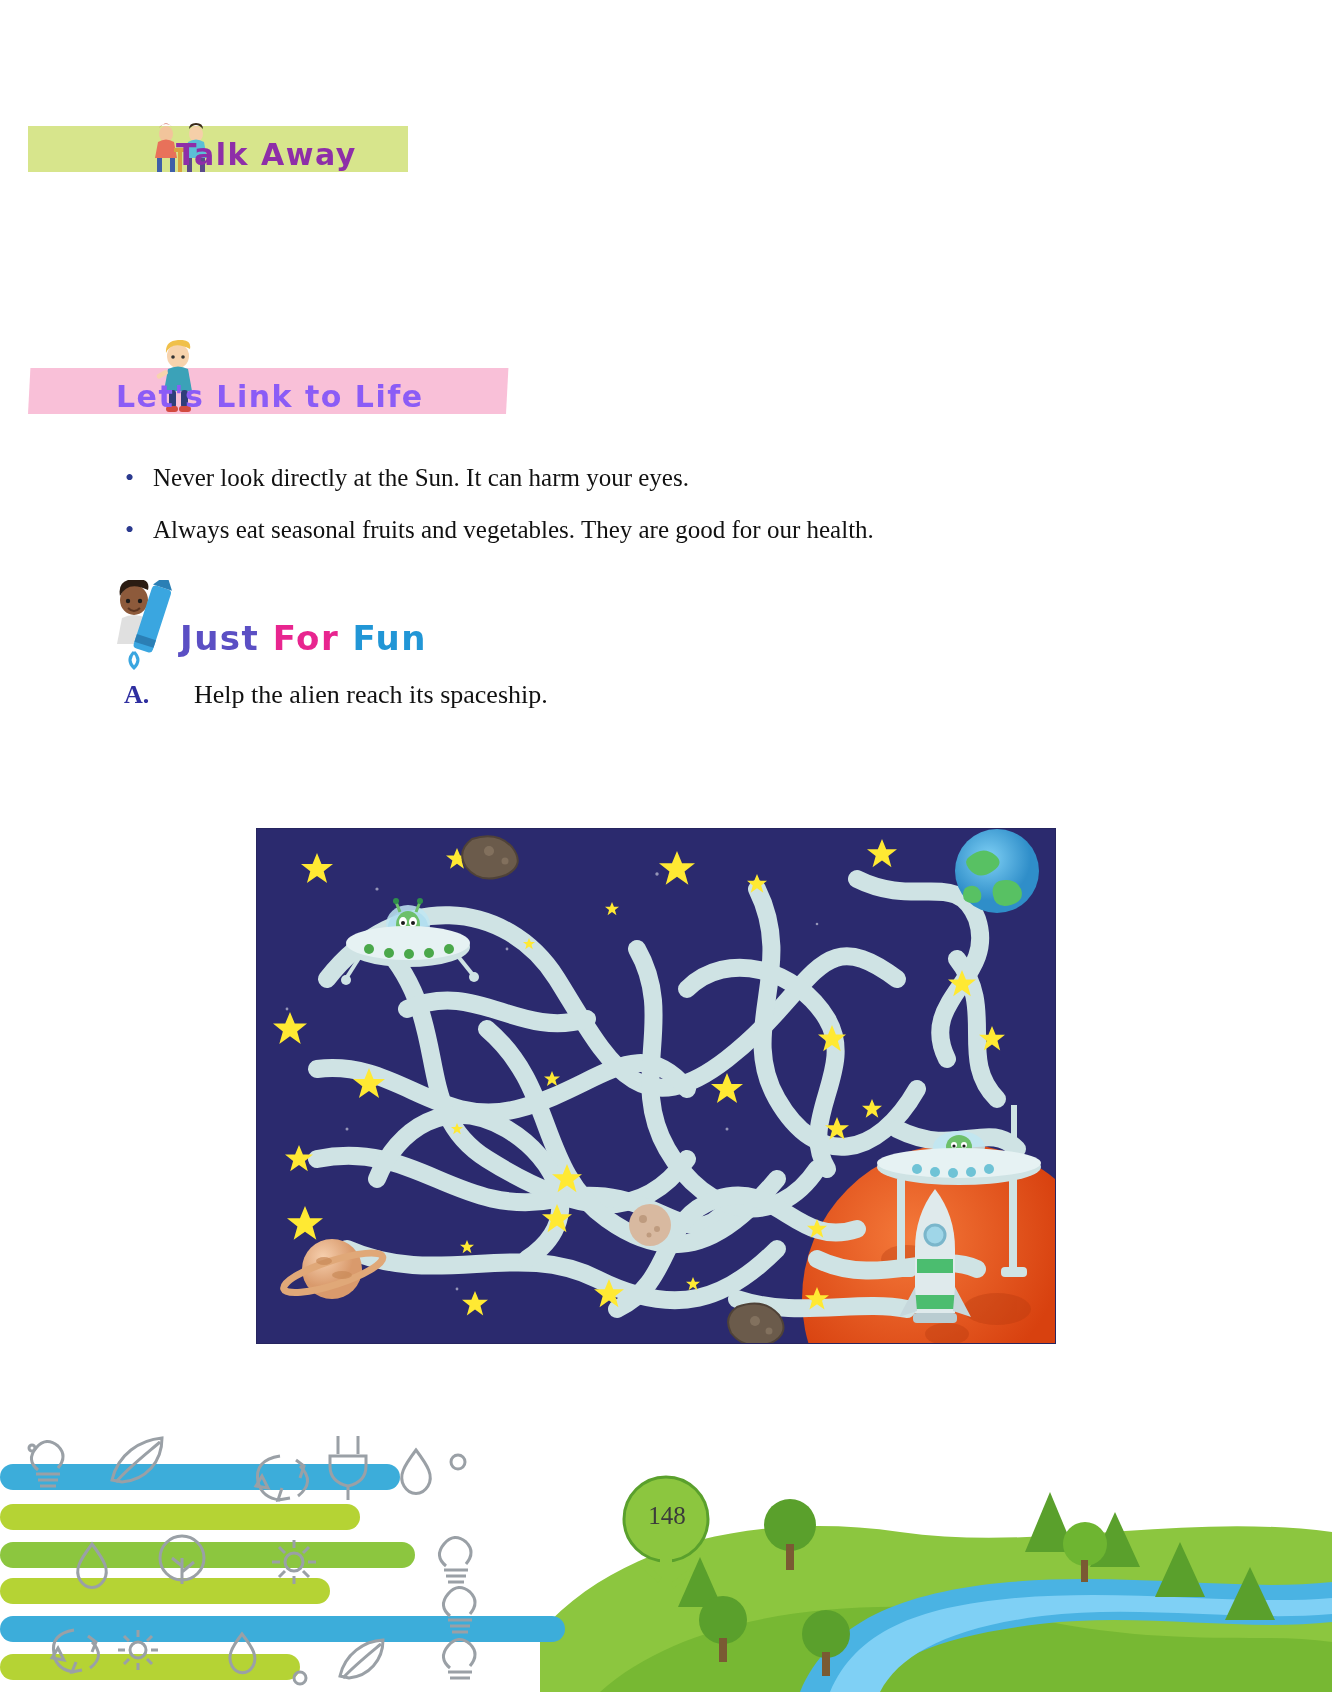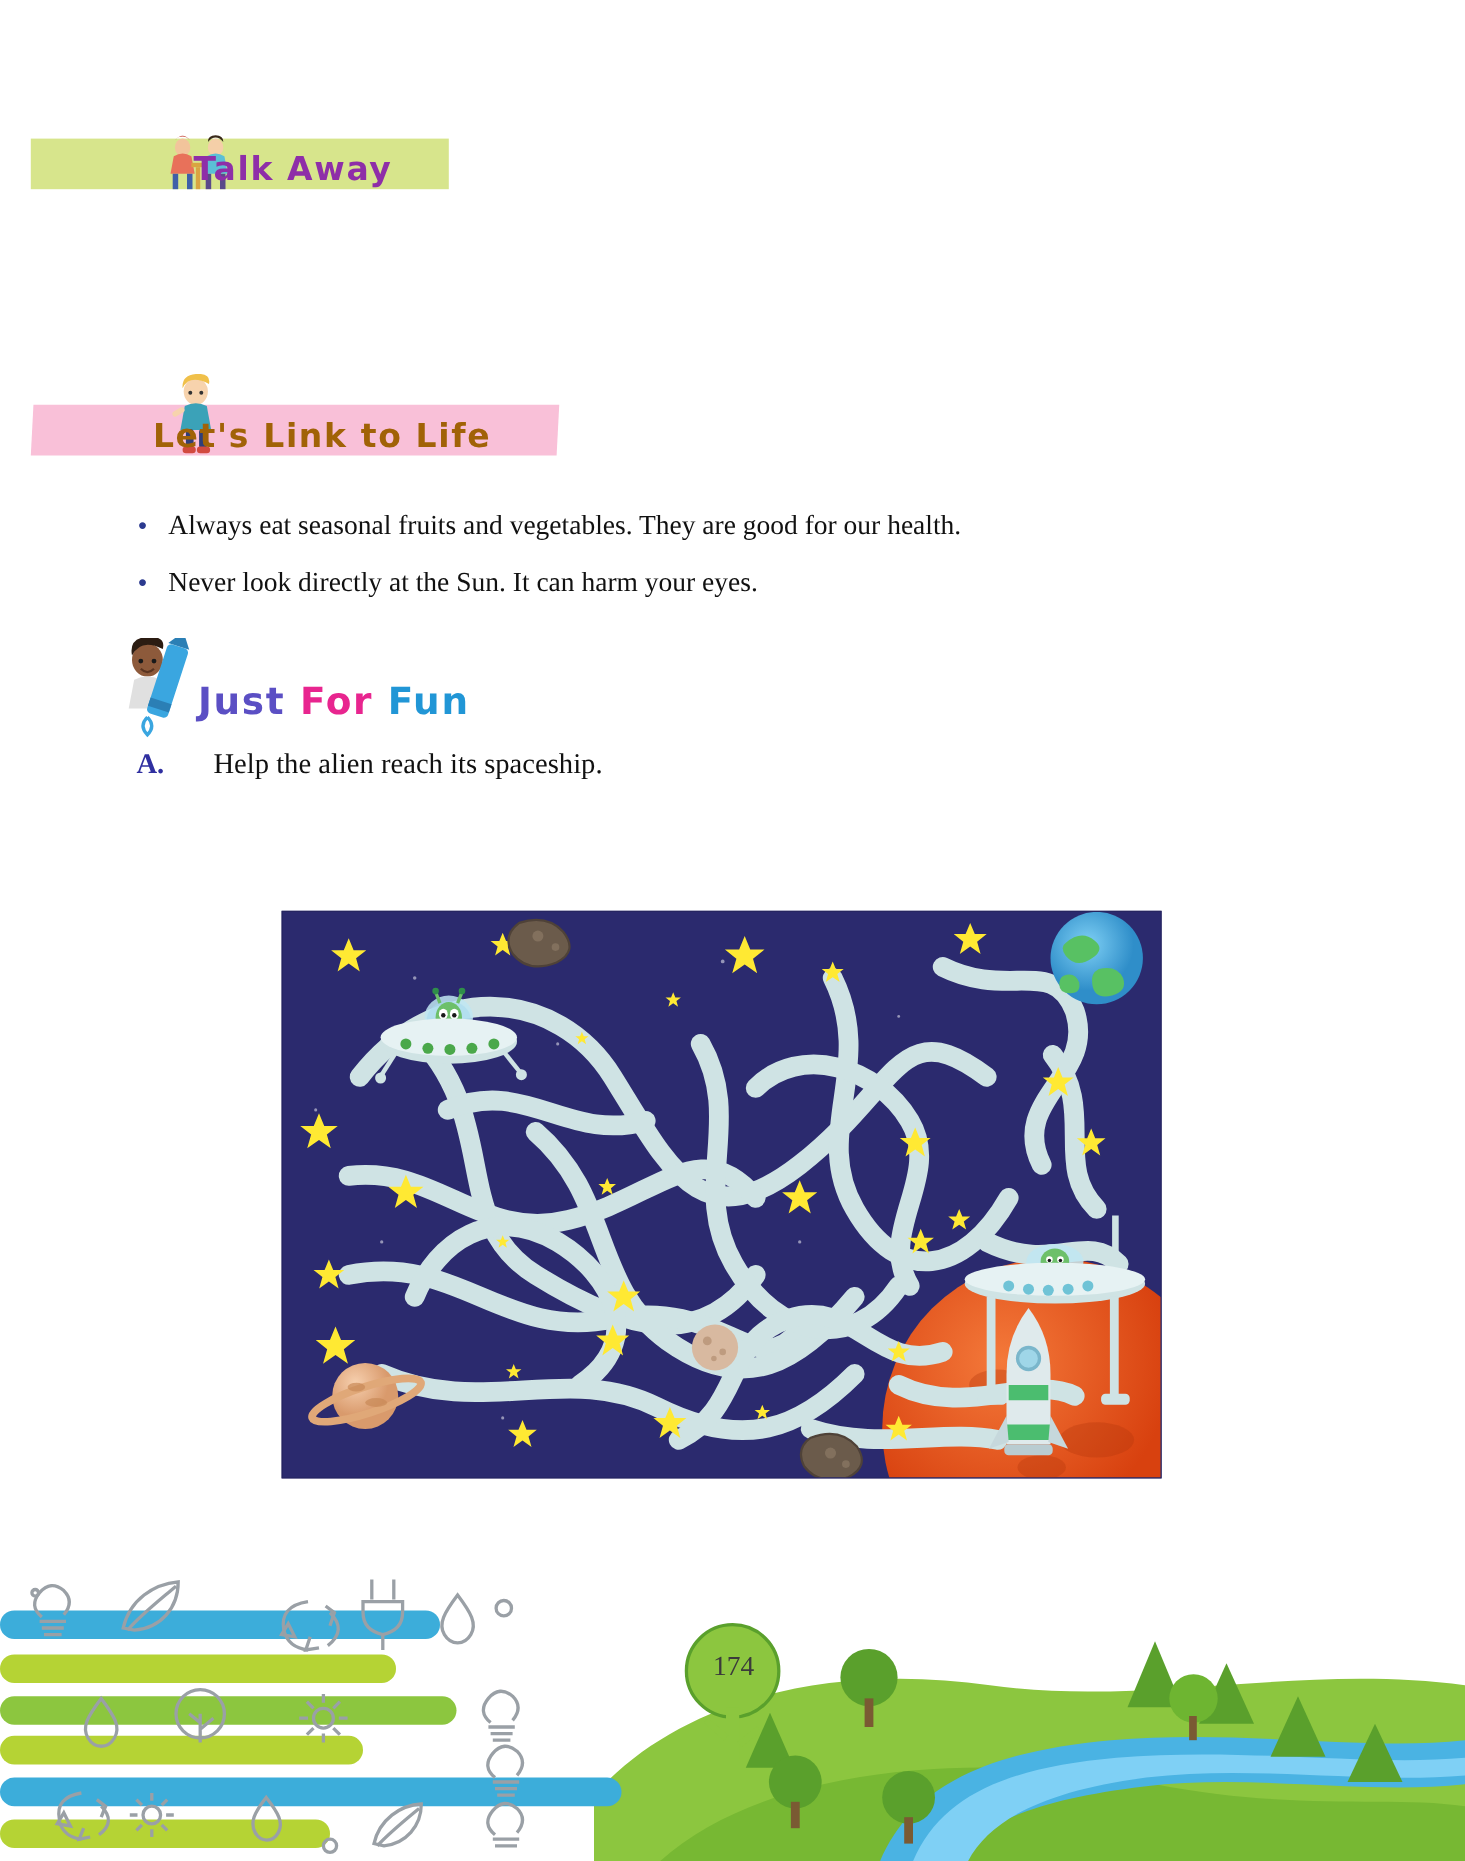--- a/index.html
+++ b/index.html
@@ -40,21 +40,21 @@
   }
 
   
   #talk-away-banner { left: 28px; top: 126px; width: 380px; }
   #talk-away-banner .bar { width: 380px; }
   #talk-away-banner .ttl { margin-left: 148px; color: #8e2ea8; }
 
   
   #link-life-banner { left: 28px; top: 368px; width: 478px; }
   #link-life-banner .bar { width: 478px; transform: skewX(-3deg); transform-origin: left bottom; }
-  #link-life-banner .ttl { margin-left: 111px; color: #a16207; }
+  #link-life-banner .ttl { margin-left: 88px; color: #8b5cf6; }
 
   
   #just-fun-banner { left: 108px; top: 608px; height: 60px; }
   #just-fun-banner .ttl { font-size: 34px; margin-left: 72px; text-align: center; }
   #just-fun-banner .w1 { color: #5b4fc4; }
   #just-fun-banner .w2 { color: #e8258f; }
   #just-fun-banner .w3 { color: #2196d6; }
 
   
   .mascot { position: absolute; }
@@ -170,22 +170,22 @@
         <rect x="33" y="50" width="7" height="18" rx="3" fill="#2f3e7a"></rect>
         <rect x="18" y="66" width="12" height="6" rx="3" fill="#d24a3f"></rect>
         <rect x="31" y="66" width="12" height="6" rx="3" fill="#d24a3f"></rect>
         <rect x="8" y="32" width="12" height="5" rx="2.5" fill="#f7d3ad" transform="rotate(-30 14 34)"></rect>
       </svg>
     </span>
     <span class="ttl">Let's Link to Life</span>
   </div>
 
   <ul class="bullets">
+    <li>Never look directly at the Sun. It can harm your eyes.</li>
     <li>Always eat seasonal fruits and vegetables. They are good for our health.</li>
-    <li>Never look directly at the Sun. It can harm your eyes.</li>
   </ul>
 
   <div class="banner" id="just-fun-banner">
     <span class="mascot" style="left:0px; top:-28px;">
       <svg width="72" height="96" viewBox="0 0 72 96">
         <ellipse cx="26" cy="20" rx="14" ry="15" fill="#8d5a3b"></ellipse>
         <path d="M12 16 q8 -16 28 -6 q3 -12 -14 -11 q-17 1 -14 17z" fill="#2b1c12"></path>
         <circle cx="20" cy="21" r="2.2" fill="#1a1a1a"></circle>
         <circle cx="32" cy="21" r="2.2" fill="#1a1a1a"></circle>
         <path d="M20 28 q6 6 12 0" stroke="#5a3420" stroke-width="2" fill="none"></path>
@@ -530,15 +530,15 @@
         </g>
 
         <g transform="translate(440,250)">
           <path d="M10 26 q-12 -10 -2 -22 q10 -12 22 -2 q10 10 0 22"></path>
           <path d="M8 30 h24 M10 36 h20"></path>
         </g>
       </g>
     </svg>
   </div>
 
-  <div id="page-number">174</div>
+  <div id="page-number">148</div>
 
 </div>
 
 </body></html>

